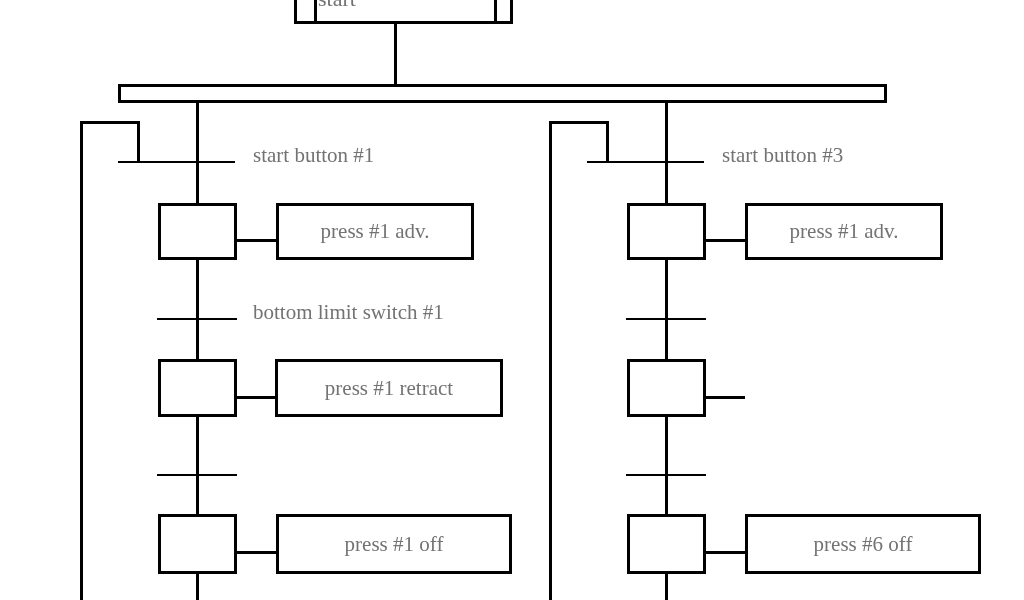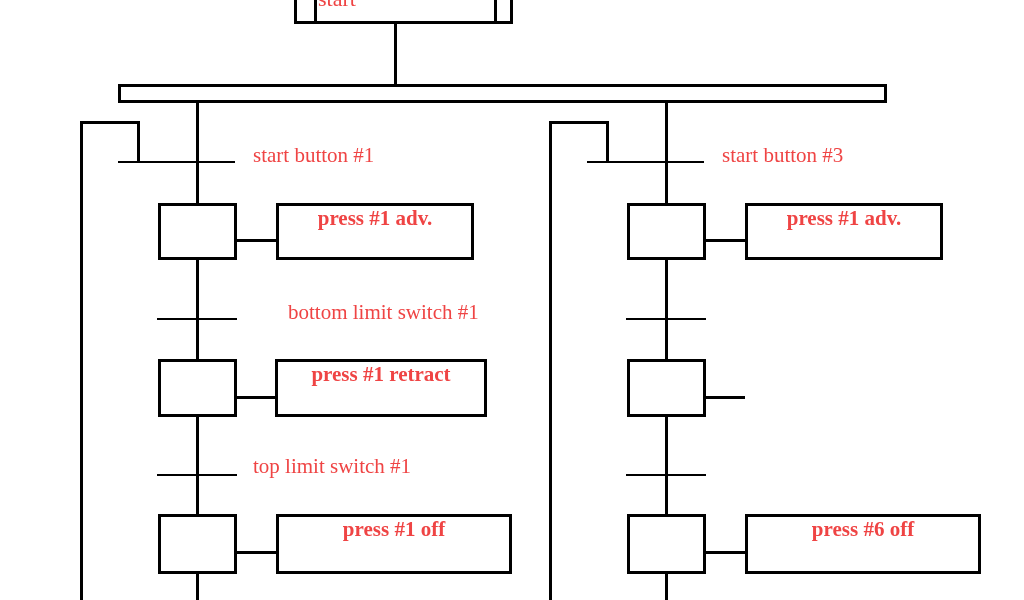--- a/index.html
+++ b/index.html
@@ -7,38 +7,38 @@
     padding: 0;
     background: #ffffff;
   }
   #stage {
     position: relative;
     width: 1024px;
     height: 600px;
     overflow: hidden;
     background: #ffffff;
     font-family: "Liberation Serif", "DejaVu Serif", serif;
-    color: #ef4444;
+    color: #737373;
   }
   .line {
     position: absolute;
     background: #000000;
   }
   .box {
     position: absolute;
     border: 3px solid #000000;
     background: #ffffff;
     box-sizing: border-box;
   }
   .action-box {
     display: flex;
+    align-items: center;
     justify-content: center;
     font-size: 21px;
     white-space: nowrap;
-    font-weight: bold;
   }
   .t-label {
     position: absolute;
     font-size: 21px;
     line-height: 24px;
     white-space: nowrap;
   }
   .branch {
     position: absolute;
     top: 0;
@@ -49,34 +49,34 @@
   #branch-2 { left: 469px; }
 
   
   .loop-v-long  { left: 80px;  top: 121px; width: 3px;  height: 479px; }
   .loop-h-top   { left: 80px;  top: 121px; width: 60px; height: 3px; }
   .loop-v-short { left: 137px; top: 121px; width: 3px;  height: 42px; }
   .tick-1 { left: 118px; top: 161px; width: 117px; height: 2px; }
   .tick-2 { left: 157px; top: 318px; width: 80px;  height: 2px; }
   .tick-3 { left: 157px; top: 474px; width: 80px;  height: 2px; }
   .label-1 { left: 253px; top: 143px; }
-  .label-2 { left: 253px; top: 300px; margin-left: 35px; }
+  .label-2 { left: 253px; top: 300px; }
   .label-3 { left: 253px; top: 454px; }
   .seg-a { left: 196px; top: 102px; width: 3px; height: 101px; }
   .seg-b { left: 196px; top: 260px; width: 3px; height: 99px; }
   .seg-c { left: 196px; top: 417px; width: 3px; height: 97px; }
   .seg-d { left: 196px; top: 574px; width: 3px; height: 26px; }
   .step-1 { left: 158px; top: 203px; width: 79px; height: 57px; }
   .step-2 { left: 158px; top: 359px; width: 79px; height: 58px; }
   .step-3 { left: 158px; top: 514px; width: 79px; height: 60px; }
   .conn-1 { left: 237px; top: 239px; width: 39px; height: 3px; }
   .conn-2 { left: 237px; top: 396px; width: 39px; height: 3px; }
   .conn-3 { left: 237px; top: 551px; width: 39px; height: 3px; }
   .act-1 { left: 276px; top: 203px; width: 198px; height: 57px; }
-  .act-2 { left: 275px; top: 359px; width: 212px; height: 58px; }
+  .act-2 { left: 275px; top: 359px; width: 228px; height: 58px; }
   .act-3 { left: 276px; top: 514px; width: 236px; height: 60px; }
 
   
   #initial-step {
     left: 294px; top: -30px; width: 219px; height: 54px;
   }
   #initial-step .inner-left  { position: absolute; left: 17px;  top: -3px; width: 3px; height: 54px; background:#000; }
   #initial-step .inner-right { position: absolute; left: 197px; top: -3px; width: 3px; height: 54px; background:#000; }
   #initial-step .step-text {
     position: absolute; left: 21px; top: 14px;
@@ -120,21 +120,20 @@
     <div class="t-label label-2">bottom limit switch #1</div>
 
     <div class="box step-2"></div>
     <div class="line conn-2"></div>
     <div class="box action-box act-2">
       <span>press #1 retract</span>
     </div>
 
     <div class="line seg-c"></div>
     <div class="line tick-3"></div>
-    <div class="t-label label-3">top limit switch #1</div>
 
     <div class="box step-3"></div>
     <div class="line conn-3"></div>
     <div class="box action-box act-3">
       <span>press #1 off</span>
     </div>
 
     <div class="line seg-d"></div>
   </div>
 

